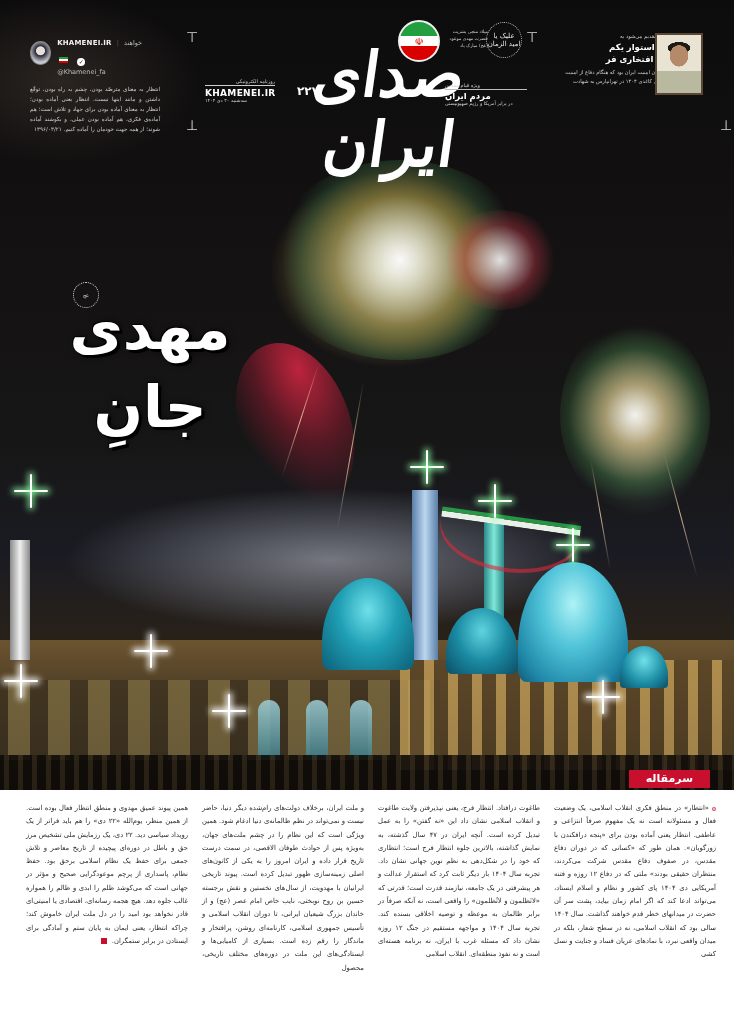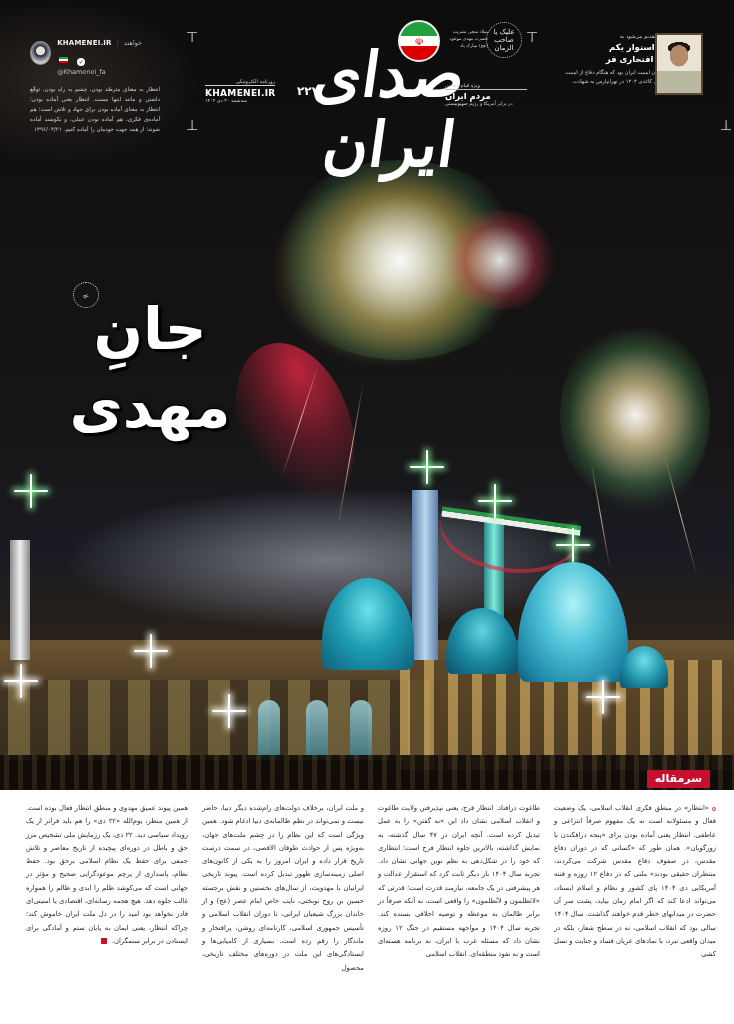--- a/index.html
+++ b/index.html
@@ -107,21 +107,21 @@
                 linear-gradient(180deg, #e9e3d4 0 62%, #b9b9a0 62%); }
 
   
   .headline-seal { position: absolute; left: 73px; top: 282px; width: 26px; height: 26px; border-radius: 50%; border: 1px dotted #e0e0e0; color: #e0e0e0; font-size: 5px; display: flex; align-items: center; justify-content: center; }
   .headline { position: absolute; left: 50px; top: 290px; width: 200px; direction: rtl; text-align: center; }
   .headline-line { display: block; color: #ffffff; font-weight: bold; font-family: "DejaVu Sans", sans-serif; font-size: 58px; line-height: 78px;
     text-shadow: 3px 3px 0 #000, -1px -1px 0 #000, 2px 0 6px rgba(0,0,0,0.8); }
 
   
   .article { position: absolute; left: 0; top: 790px; width: 734px; height: 234px; background: #ffffff; }
-  .section-tag { position: absolute; right: 24px; top: 770px; background: #c8102e; color: #fff; font-size: 11px; font-weight: bold; padding: 2px 8px 3px; z-index: 5; }
+  .section-tag { position: absolute; right: 24px; top: 770px; background: #c8102e; color: #fff; font-size: 11px; font-weight: bold; padding: 2px 17px 3px; z-index: 5; }
   .columns { position: absolute; left: 26px; top: 12px; width: 690px; display: flex; flex-direction: row-reverse; gap: 14px; }
   .col { width: 162px; direction: rtl; text-align: justify; color: #2b2b2b; font-size: 6.8px; line-height: 13.3px; }
   .ornament { color: #c8102e; font-weight: bold; }
   .end-mark { display: inline-block; width: 6px; height: 6px; background: #c8102e; margin-right: 3px; vertical-align: middle; }
 </style>
 </head>
 <body>
 
 <div class="cover">
   <div class="burst b1"></div>
@@ -188,42 +188,42 @@
 </div>
 <div class="issue-num">۲۲۷</div>
 
 <div class="logo">
   <div class="logo-text">صدای ایران</div>
 </div>
 <div class="flag-circle">
   <span class="flag-emblem">☫</span>
 </div>
 <div class="birthday-note">میلاد منجی بشریت حضرت مهدی موعود (عج) مبارک باد</div>
-<div class="calligraphy">علیک یا صاحب الزمان</div>
+<div class="calligraphy">علیک یا امید الزمان</div>
 
 <div class="campaign">
   <div class="campaign-small">ویژه قیام مقدس</div>
   <div class="campaign-title">مردم ایران</div>
   <div class="campaign-sub">در برابر آمریکا و رژیم صهیونیستی</div>
 </div>
 
 <div class="martyr">
   <div class="martyr-note">این شماره تقدیم می‌شود به</div>
   <div class="martyr-name">
     <div>شهید استوار یکم</div>
     <div>مهدی افتخاری فر</div>
   </div>
   <div class="martyr-desc">او از مدافعان امنیت ایران بود که هنگام دفاع از امنیت کشور مقابل کاغذی ۱۴۰۴ در تهرانپارس به شهادت رسید.</div>
 </div>
 <div class="martyr-photo"></div>
 
 <div class="headline-seal">عج</div>
 <div class="headline">
+  <span class="headline-line">مهدی</span>
   <span class="headline-line">جانِ</span>
-  <span class="headline-line">مهدی</span>
 </div>
 
 <div class="section-tag">سرمقاله</div>
 <div class="article">
   <div class="columns">
     <div class="col">
       <span class="ornament">۞</span>
       <span>«انتظار» در منطق فکری انقلاب اسلامی، یک وضعیت فعال و مسئولانه است نه یک مفهوم صرفاً انتزاعی و عاطفی. انتظار یعنی آماده بودن برای «پنجه درافکندن با زورگویان». همان طور که «کسانی که در دوران دفاع مقدس، در صفوف دفاع مقدس شرکت می‌کردند، منتظران حقیقی بودند» ملتی که در دفاع ۱۲ روزه و فتنه آمریکایی دی ۱۴۰۴ پای کشور و نظام و اسلام ایستاد، می‌تواند ادعا کند که اگر امام زمان بیاید، پشت سر آن حضرت در میدانهای خطر قدم خواهند گذاشت. سال ۱۴۰۴ سالی بود که انقلاب اسلامی، نه در سطح شعار، بلکه در میدان واقعی نبرد، با نمادهای عریان فساد و جنایت و نسل کشی</span>
     </div>
     <div class="col">طاغوت درافتاد. انتظار فرج، یعنی نپذیرفتن ولایت طاغوت و انقلاب اسلامی نشان داد این «نه گفتن» را به عمل تبدیل کرده است. آنچه ایران در ۴۷ سال گذشته، به نمایش گذاشته، بالاترین جلوه انتظار فرج است؛ انتظاری که خود را در شکل‌دهی به نظم نوین جهانی نشان داد. تجربه سال ۱۴۰۴ بار دیگر ثابت کرد که استقرار عدالت و هر پیشرفتی در یک جامعه، نیازمند قدرت است؛ قدرتی که «لاتَظلمون و لاتُظلمون» را واقعی است، نه آنکه صرفاً در برابر ظالمان به موعظه و توصیه اخلاقی بسنده کند. تجربه سال ۱۴۰۴ و مواجهه مستقیم در جنگ ۱۲ روزه نشان داد که مسئله غرب با ایران، نه برنامه هسته‌ای است و نه نفوذ منطقه‌ای. انقلاب اسلامی</div>

